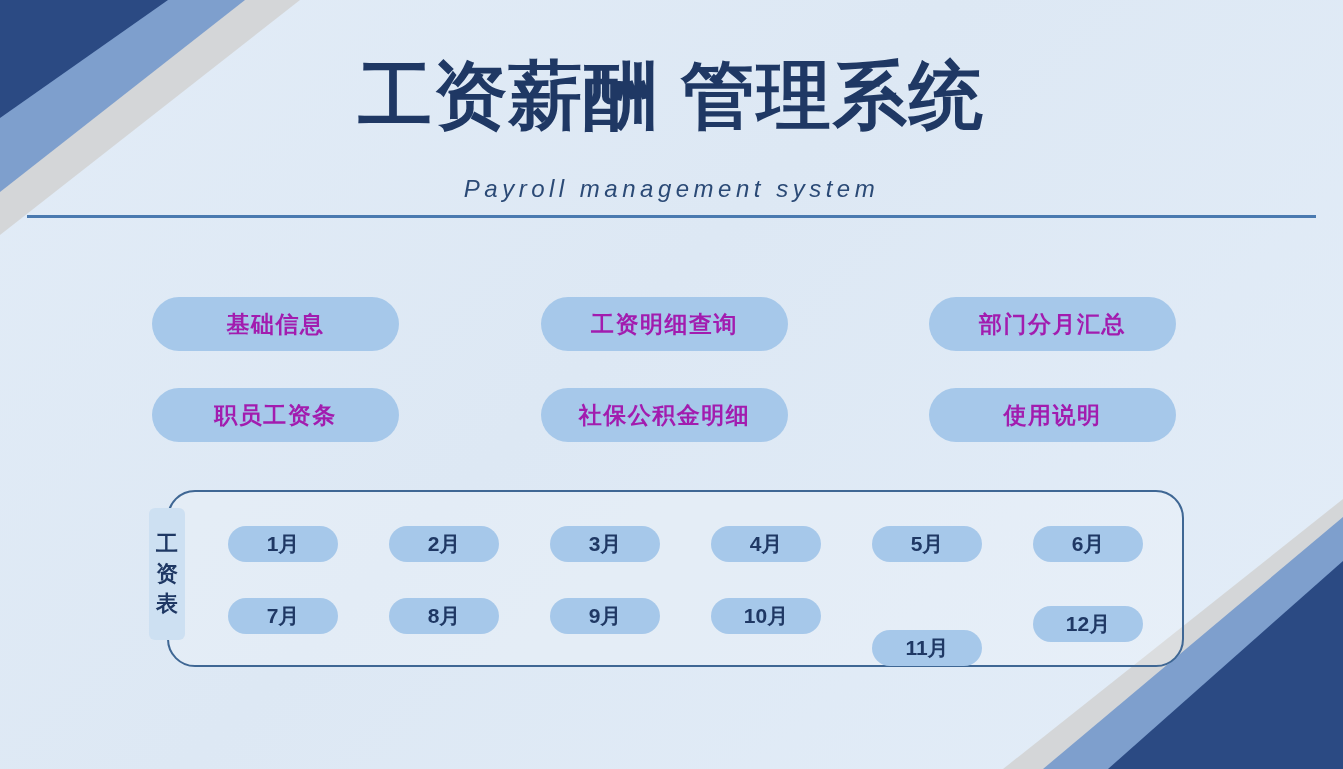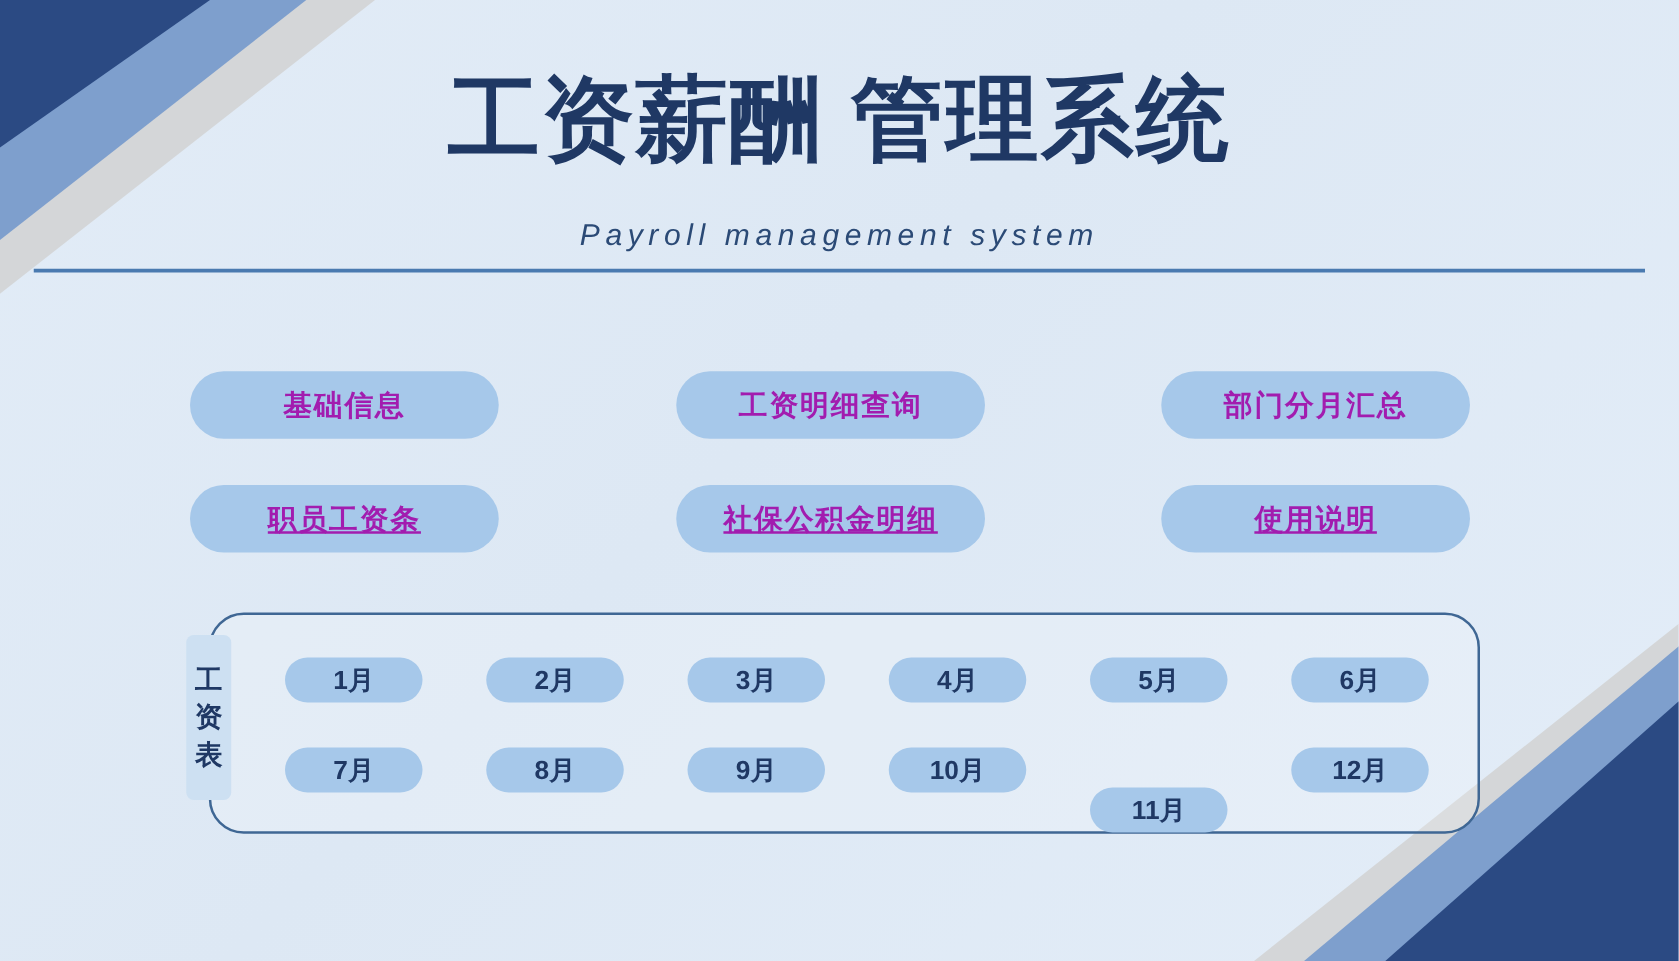--- a/index.html
+++ b/index.html
@@ -100,21 +100,21 @@
     align-items: center;
     justify-content: center;
     white-space: nowrap;
     box-sizing: border-box;
     cursor: pointer;
   }
   .nav-col-0 { left: 152px; width: 247px; }
   .nav-col-1 { left: 541px; width: 247px; }
   .nav-col-2 { left: 929px; width: 247px; }
   .nav-row-0 { top: 0; }
-  .nav-row-1 { top: 91px; text-decoration: underline; }
+  .nav-row-1 { top: 91px; }
 
   
   .month-panel {
     position: absolute;
     left: 167px;
     top: 490px;
     width: 1017px;
     height: 177px;
     border: 2px solid #3f6794;
     border-radius: 28px;
@@ -209,16 +209,16 @@
       <div class="month-btn" style="left: 161px; top: 0px;">2月</div>
       <div class="month-btn" style="left: 322px; top: 0px;">3月</div>
       <div class="month-btn" style="left: 483px; top: 0px;">4月</div>
       <div class="month-btn" style="left: 644px; top: 0px;">5月</div>
       <div class="month-btn" style="left: 805px; top: 0px;">6月</div>
       <div class="month-btn" style="left: 0px; top: 72px;">7月</div>
       <div class="month-btn" style="left: 161px; top: 72px;">8月</div>
       <div class="month-btn" style="left: 322px; top: 72px;">9月</div>
       <div class="month-btn" style="left: 483px; top: 72px;">10月</div>
       <div class="month-btn" style="left: 644px; top: 72px; margin-top: 32px;">11月</div>
-      <div class="month-btn" style="left: 805px; top: 72px;">12月</div>
+      <div class="month-btn" style="left: 805px; top: 80px;">12月</div>
     </div>
 
 </div>
 
 </body></html>

